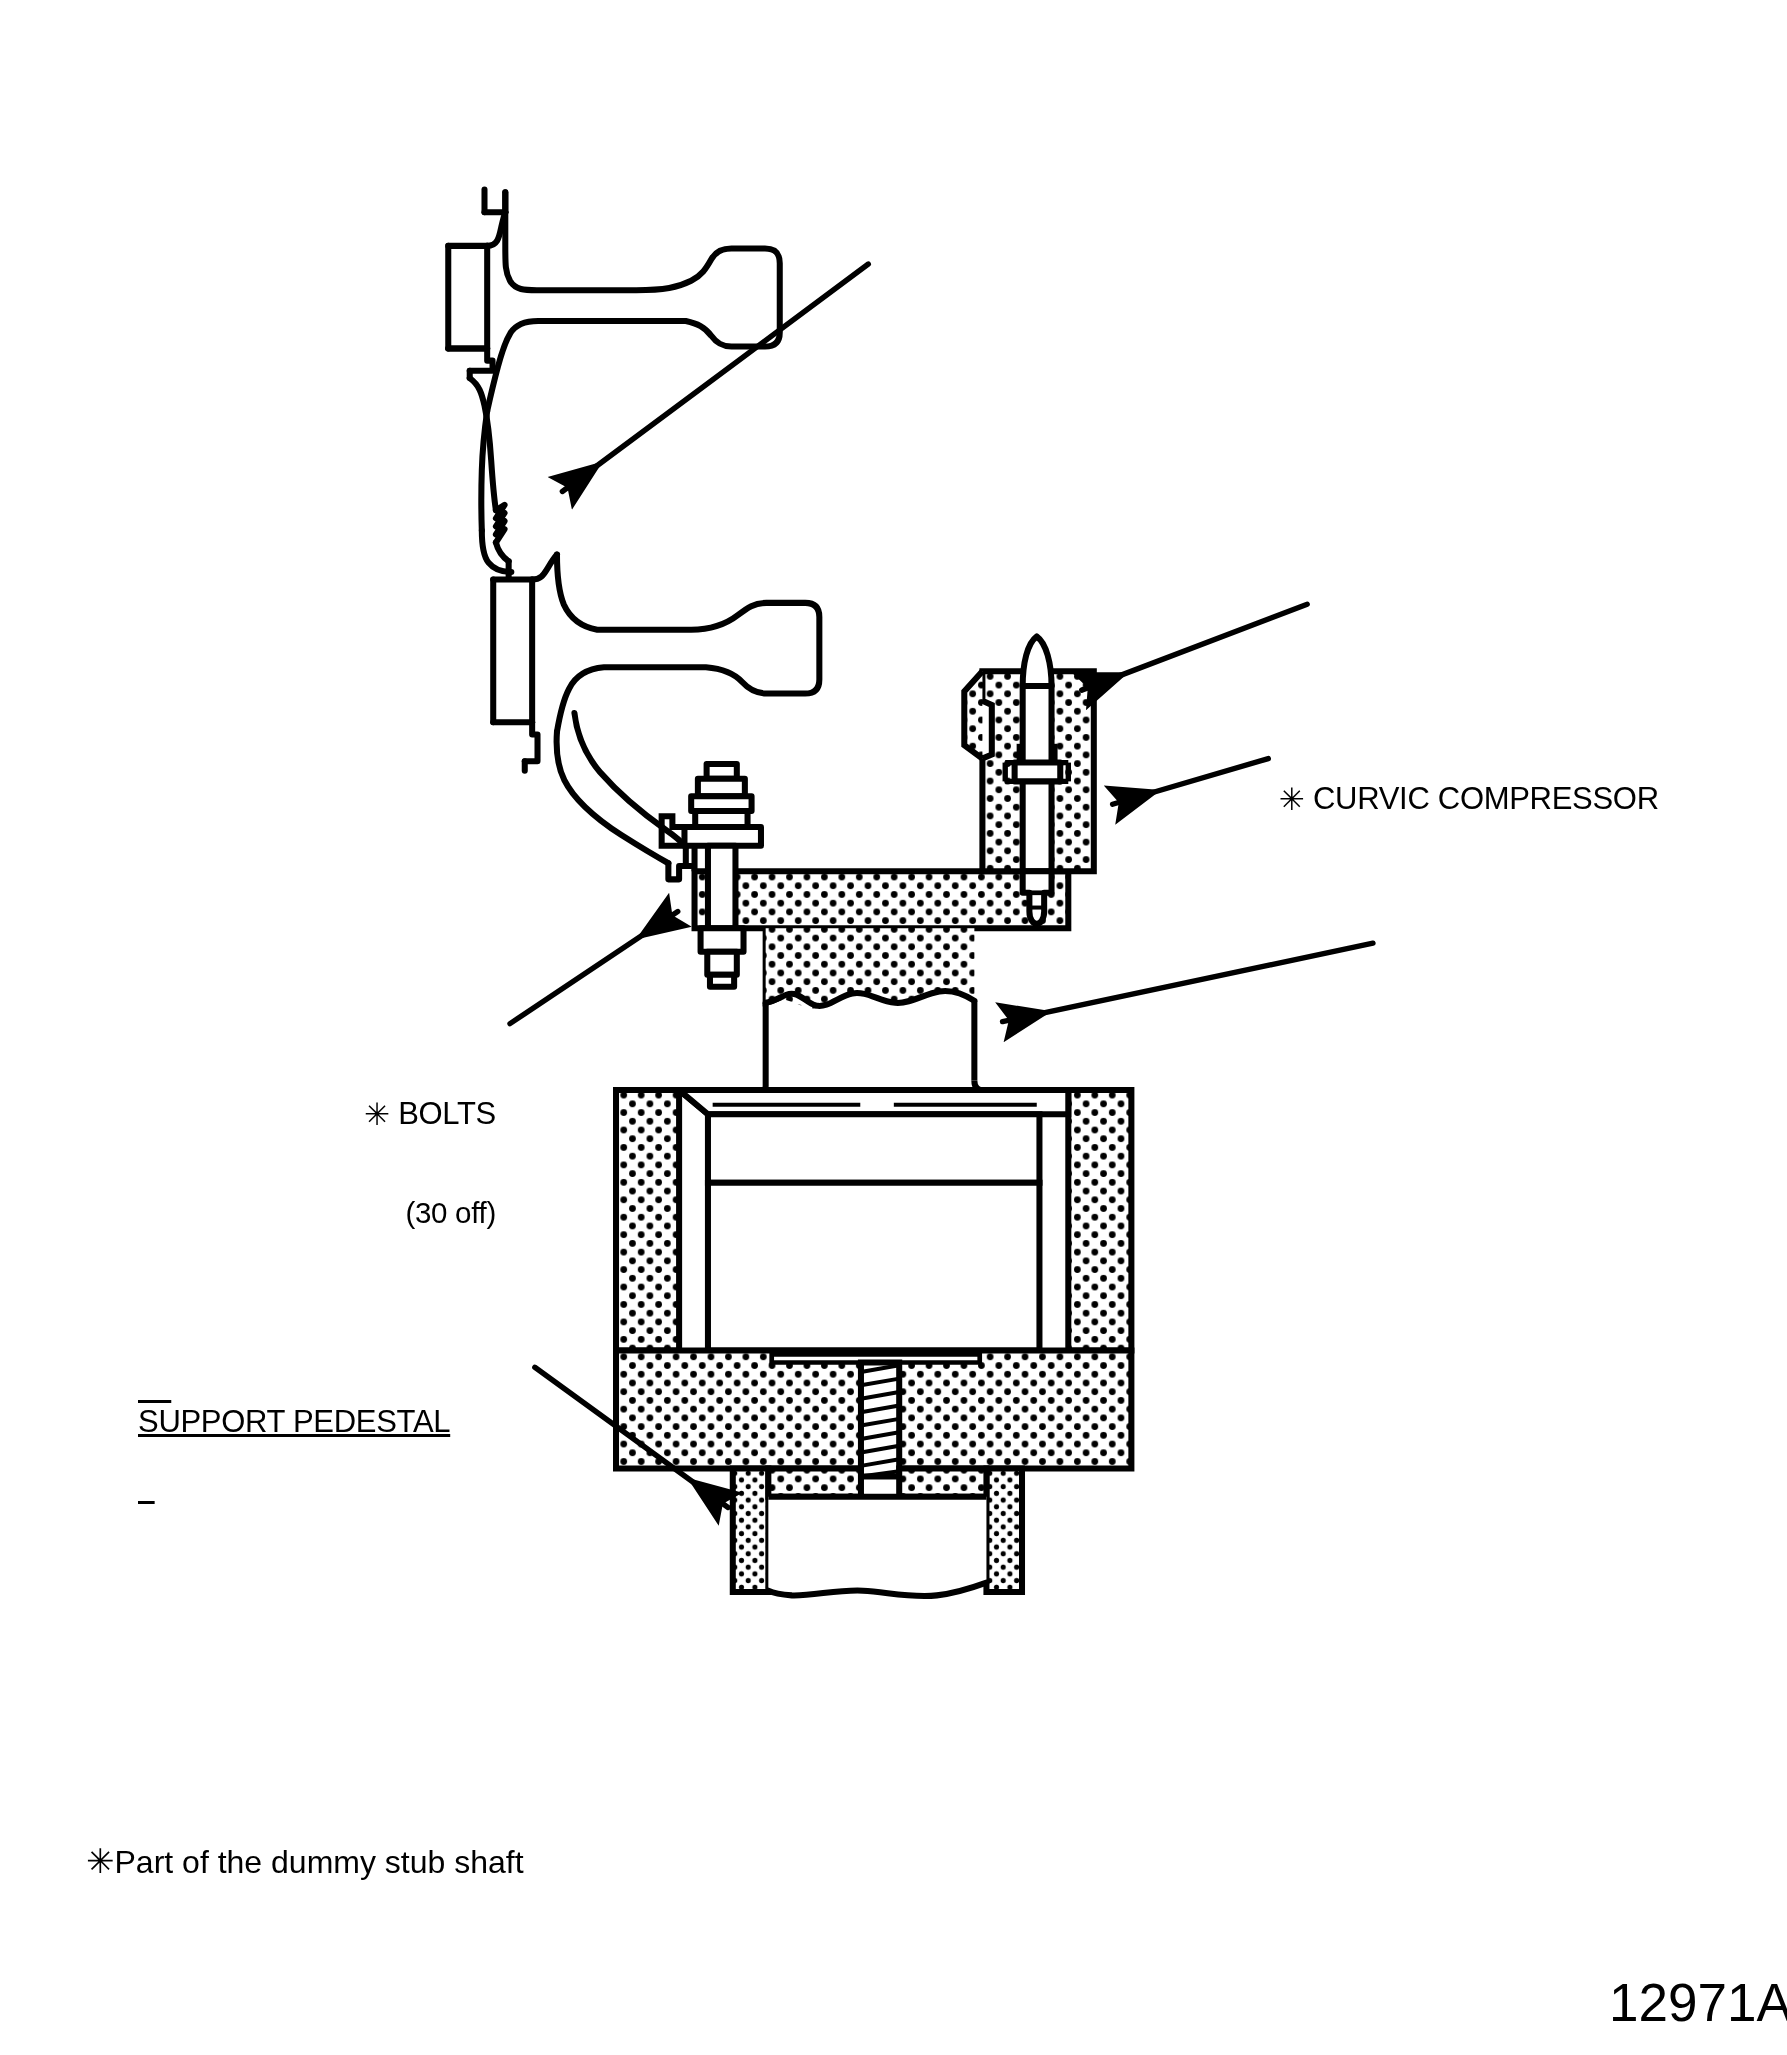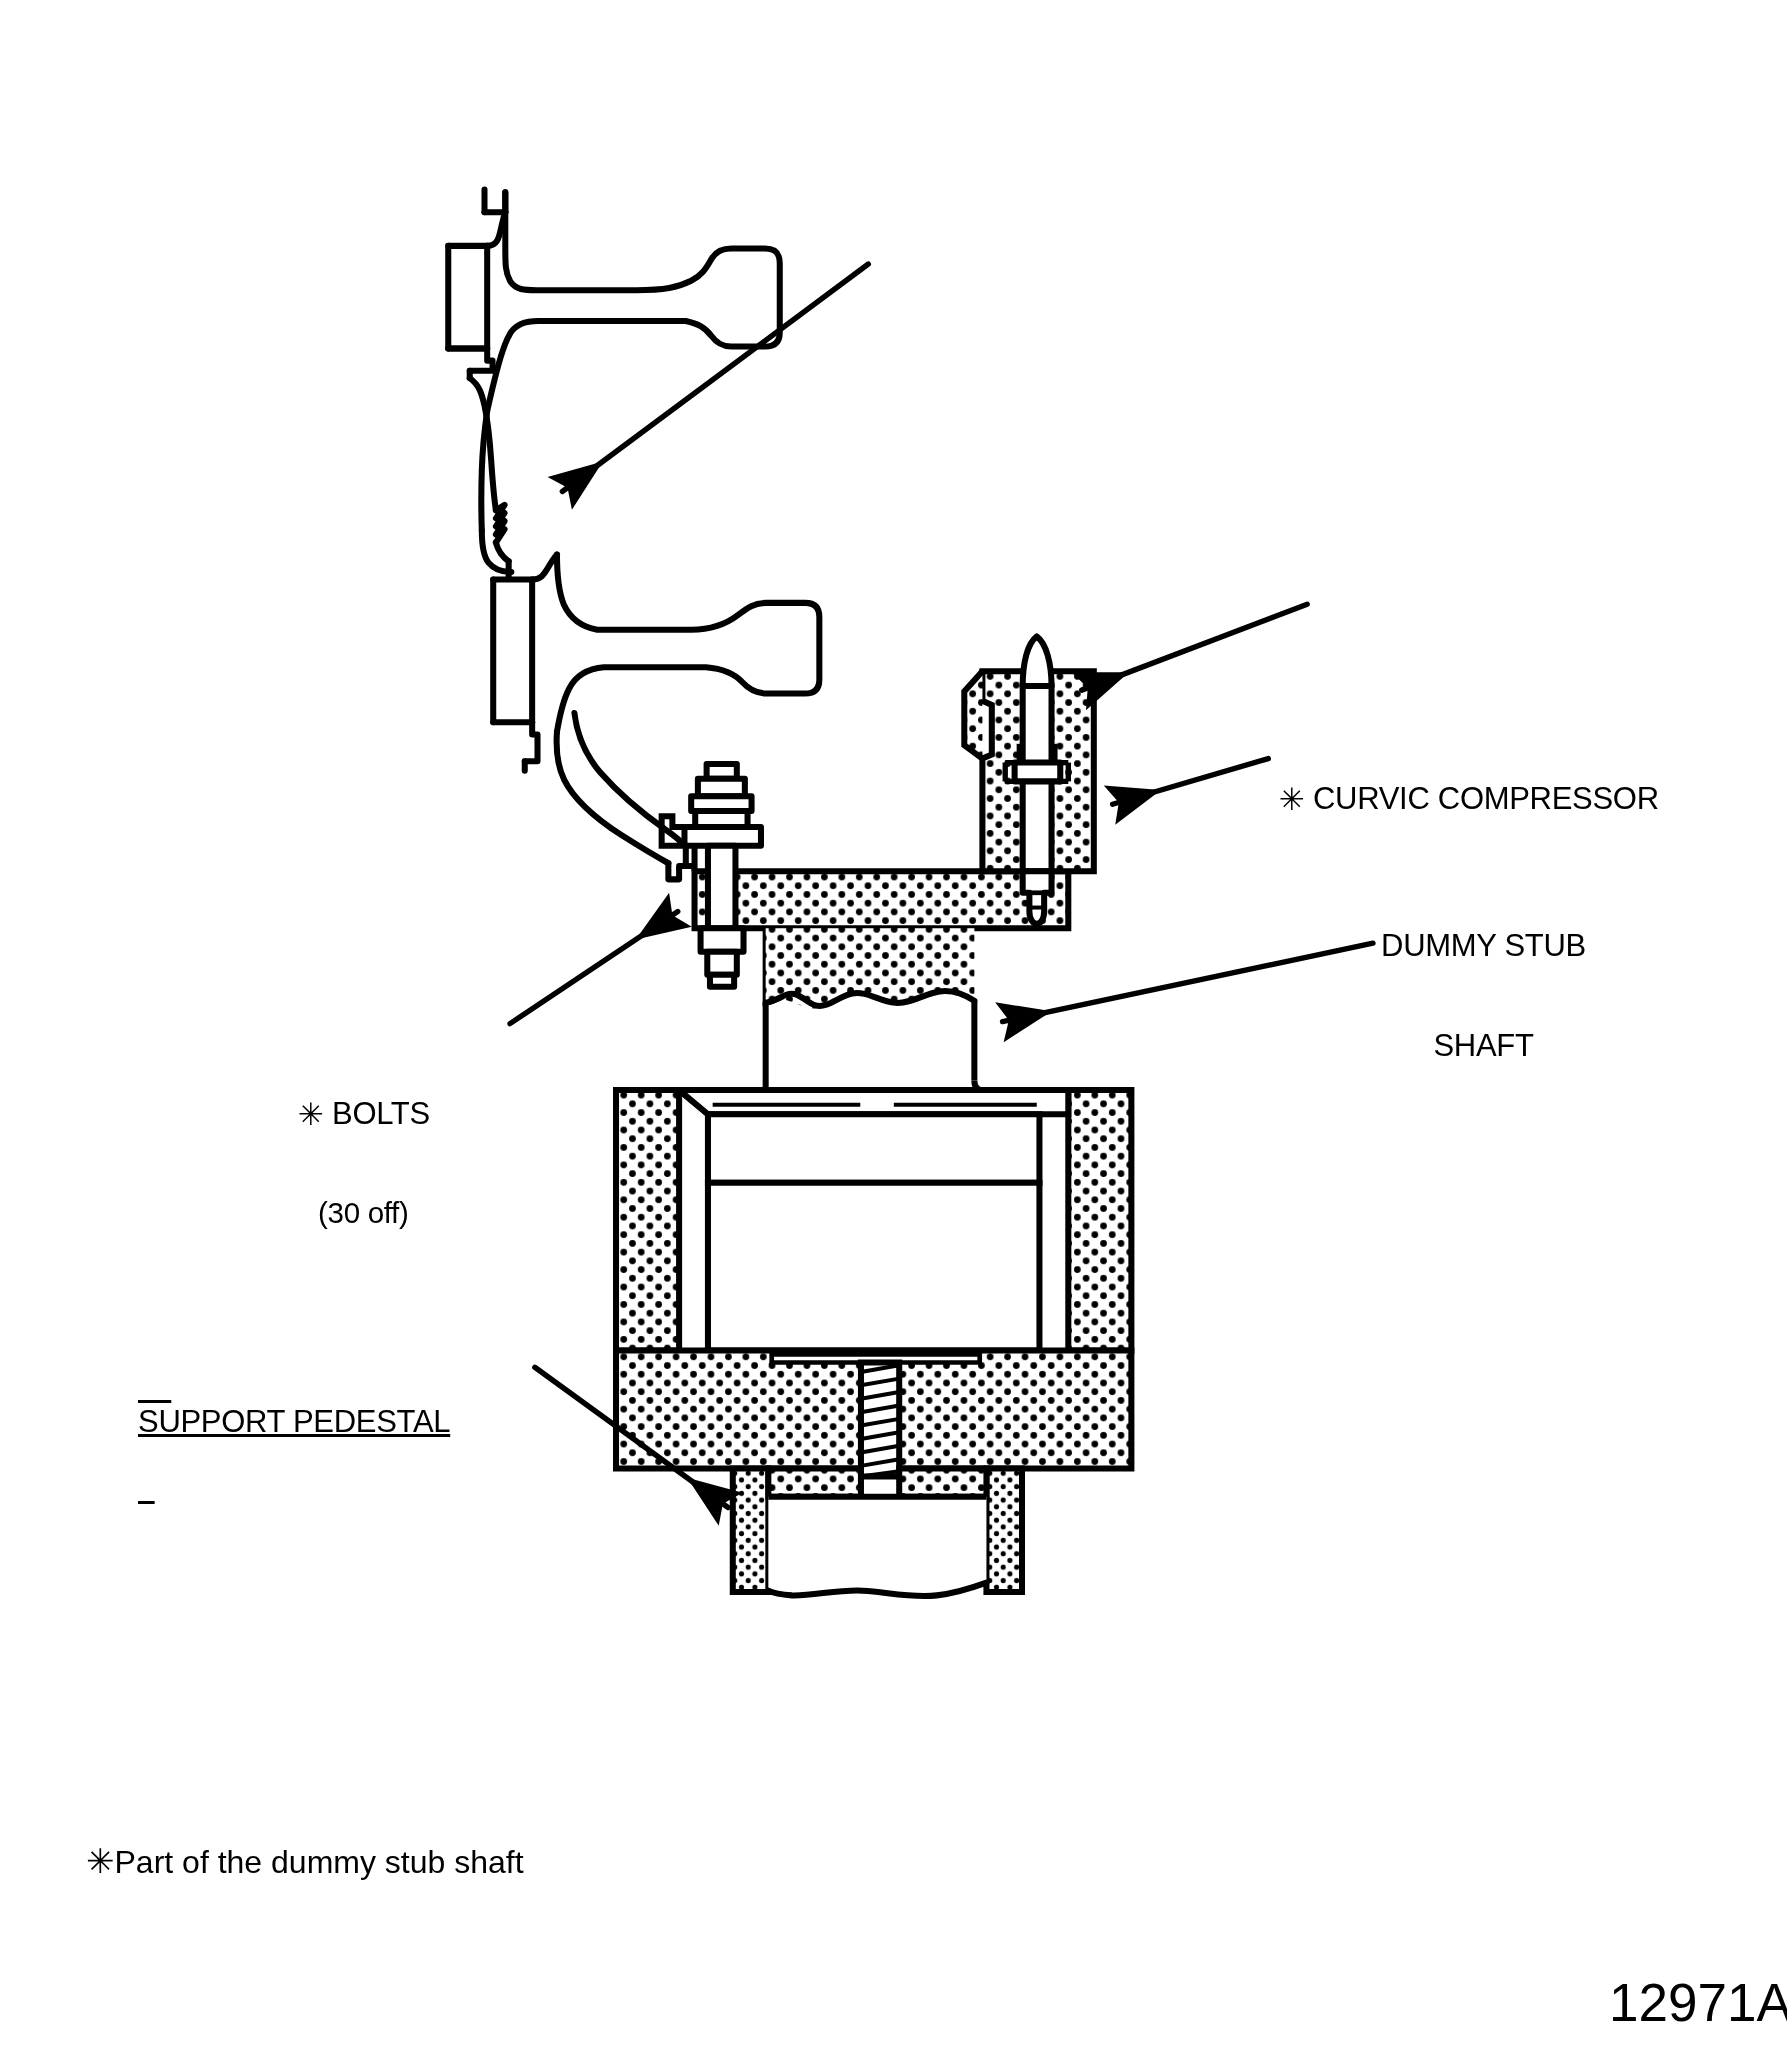--- a/index.html
+++ b/index.html
@@ -59,21 +59,21 @@
     line-height: 1;
     display: inline-block;
   }
   .ctr { text-align: center; }
   .left { text-align: left; }
 
   #label-hp-compressor { left: 857px; top: 182px; width: 571px; }
   #label-location-dowel { left: 1218px; top: 477px; width: 349px; }
   #label-curvic-protector { left: 1279px; top: 715px; width: 510px; }
   #label-dummy-stub-shaft { left: 1326px; top: 862px; width: 315px; }
-  #label-bolts { left: 298px; top: 1030px; width: 221px; }
+  #label-bolts { left: 275px; top: 1030px; width: 221px; text-align: right; }
   #label-support-pedestal { left: 138px; top: 1338px; width: 409px; text-decoration: underline; }
 
   #footnote {
     position: absolute;
     left: 86px;
     top: 1844px;
     font-size: 32px;
     white-space: nowrap;
   }
   #footnote .fn-text { }
@@ -379,24 +379,20 @@
       <line x1="797" y1="2037" x2="1085" y2="2246"></line>
     </g>
   </svg>
 
 
 
   <div class="lbl lbl-caps left" id="label-curvic-protector">
     <div><span class="star">✳</span><span> </span><span>CURVIC COMPRESSOR</span></div>
   </div>
 
-  <div class="lbl lbl-caps ctr" id="label-dummy-stub-shaft">
-    <div>DUMMY STUB</div>
-    <div>SHAFT</div>
-  </div>
 
   <div class="lbl lbl-caps left" id="label-bolts">
     <div><span class="star">✳</span><span> </span><span>BOLTS</span></div>
     <div class="lbl-sub" style="padding-left:20px">(30 off)</div>
   </div>
 
   <div class="lbl lbl-caps left" id="label-support-pedestal">
     <div>SUPPORT PEDESTAL</div>
   </div>
 

